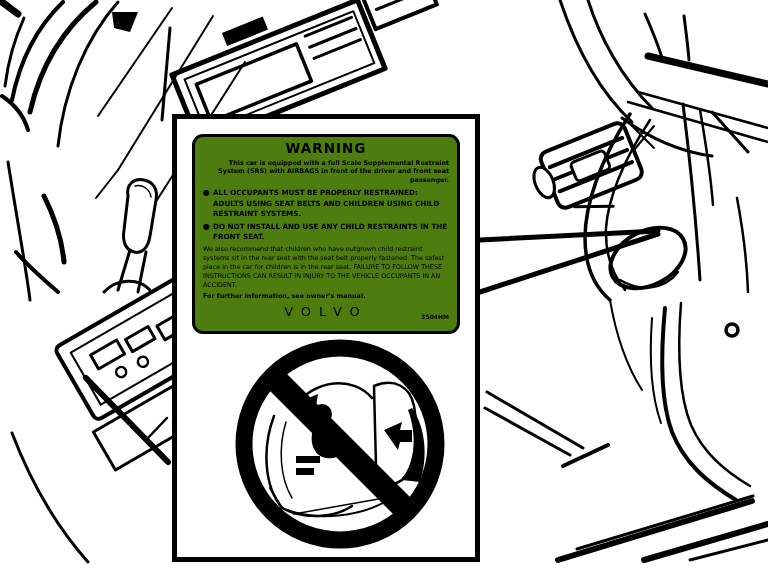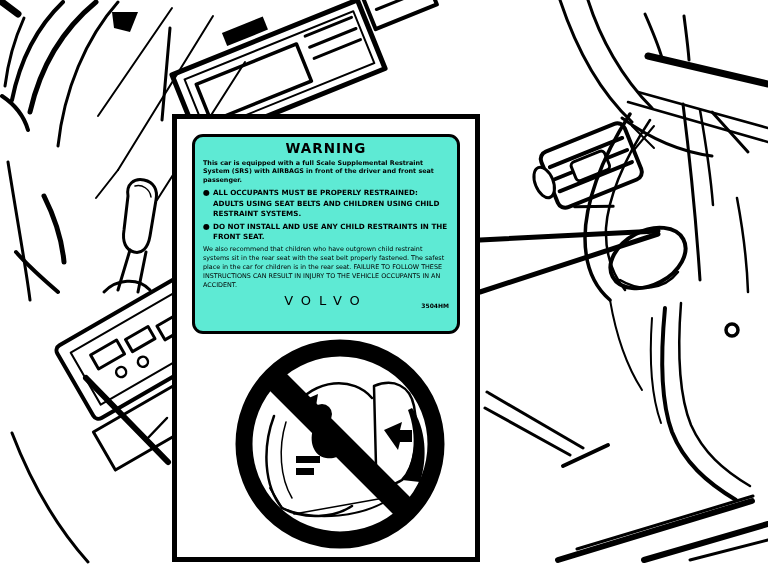--- a/index.html
+++ b/index.html
@@ -6,23 +6,23 @@
   #stage{position:relative;width:768px;height:574px;background:#fff;overflow:hidden;
          font-family:"DejaVu Sans","Liberation Sans",sans-serif;color:#000;}
   svg{display:block;}
   #bg-art{position:absolute;left:0;top:0;z-index:1;}
   
   #callout-box{position:absolute;left:172px;top:114px;width:308px;height:448px;
     background:#fff;border:5px solid #000;box-sizing:border-box;z-index:2;}
   
   #warning-label{position:absolute;left:15px;top:15px;width:268px;height:200px;
     border:3px solid #000;border-radius:11px;box-sizing:border-box;
-    padding:4px 8px 3px 8px;background:#5eead4;}
+    padding:4px 8px 3px 8px;background:#4d7c0f;}
   .wl-title{font-size:13.5px;font-weight:bold;text-align:center;letter-spacing:1px;line-height:1.15;}
-  .wl-intro{font-size:6.4px;font-weight:bold;line-height:1.4;margin-top:2px;}
+  .wl-intro{font-size:6.4px;font-weight:bold;line-height:1.4;margin-top:2px;text-align:right;}
   .wl-bullets{margin:3px 0 2px 0;}
   .wl-bullet{display:flex;gap:3px;font-size:7.2px;font-weight:bold;line-height:1.45;
     text-transform:uppercase;margin-bottom:2px;}
   .wl-bullet .dot{font-size:8px;line-height:1.2;}
   .wl-body{font-size:6.4px;font-weight:normal;line-height:1.42;margin-top:2px;}
   .wl-footer{font-size:6.4px;font-weight:bold;line-height:1.4;margin-top:2px;}
   .wl-brandrow{position:relative;margin-top:4px;height:15px;}
   .wl-brand{font-size:13px;font-weight:normal;letter-spacing:8px;text-align:center;
     font-stretch:expanded;line-height:1;}
   .wl-code{position:absolute;right:0;bottom:0;font-size:6px;font-weight:bold;}
@@ -155,20 +155,21 @@
         <div class="wl-bullet">
           <span class="dot">●</span>
           <span>ALL OCCUPANTS MUST BE PROPERLY RESTRAINED: ADULTS USING SEAT BELTS AND CHILDREN USING CHILD RESTRAINT SYSTEMS.</span>
         </div>
         <div class="wl-bullet">
           <span class="dot">●</span>
           <span>DO NOT INSTALL AND USE ANY CHILD RESTRAINTS IN THE FRONT SEAT.</span>
         </div>
       </div>
       <div class="wl-body">We also recommend that children who have outgrown child restraint systems sit in the rear seat with the seat belt properly fastened. The safest place in the car for children is in the rear seat. FAILURE TO FOLLOW THESE INSTRUCTIONS CAN RESULT IN INJURY TO THE VEHICLE OCCUPANTS IN AN ACCIDENT.</div>
+      <div class="wl-footer">For further information, see owner's manual.</div>
       <div class="wl-brandrow">
         <div class="wl-brand">VOLVO</div>
         <div class="wl-code">3504HM</div>
       </div>
     </div>
 
     <svg id="prohibition" viewBox="0 0 212 212" stroke="#000" fill="none" stroke-linecap="round" stroke-linejoin="round">
       <g>
         <path d="M40,78 C28,110 30,148 48,170 C70,182 100,180 118,168" stroke-width="2.5"></path>
         <path d="M52,84 C44,110 46,140 58,160" stroke-width="1.5"></path>

